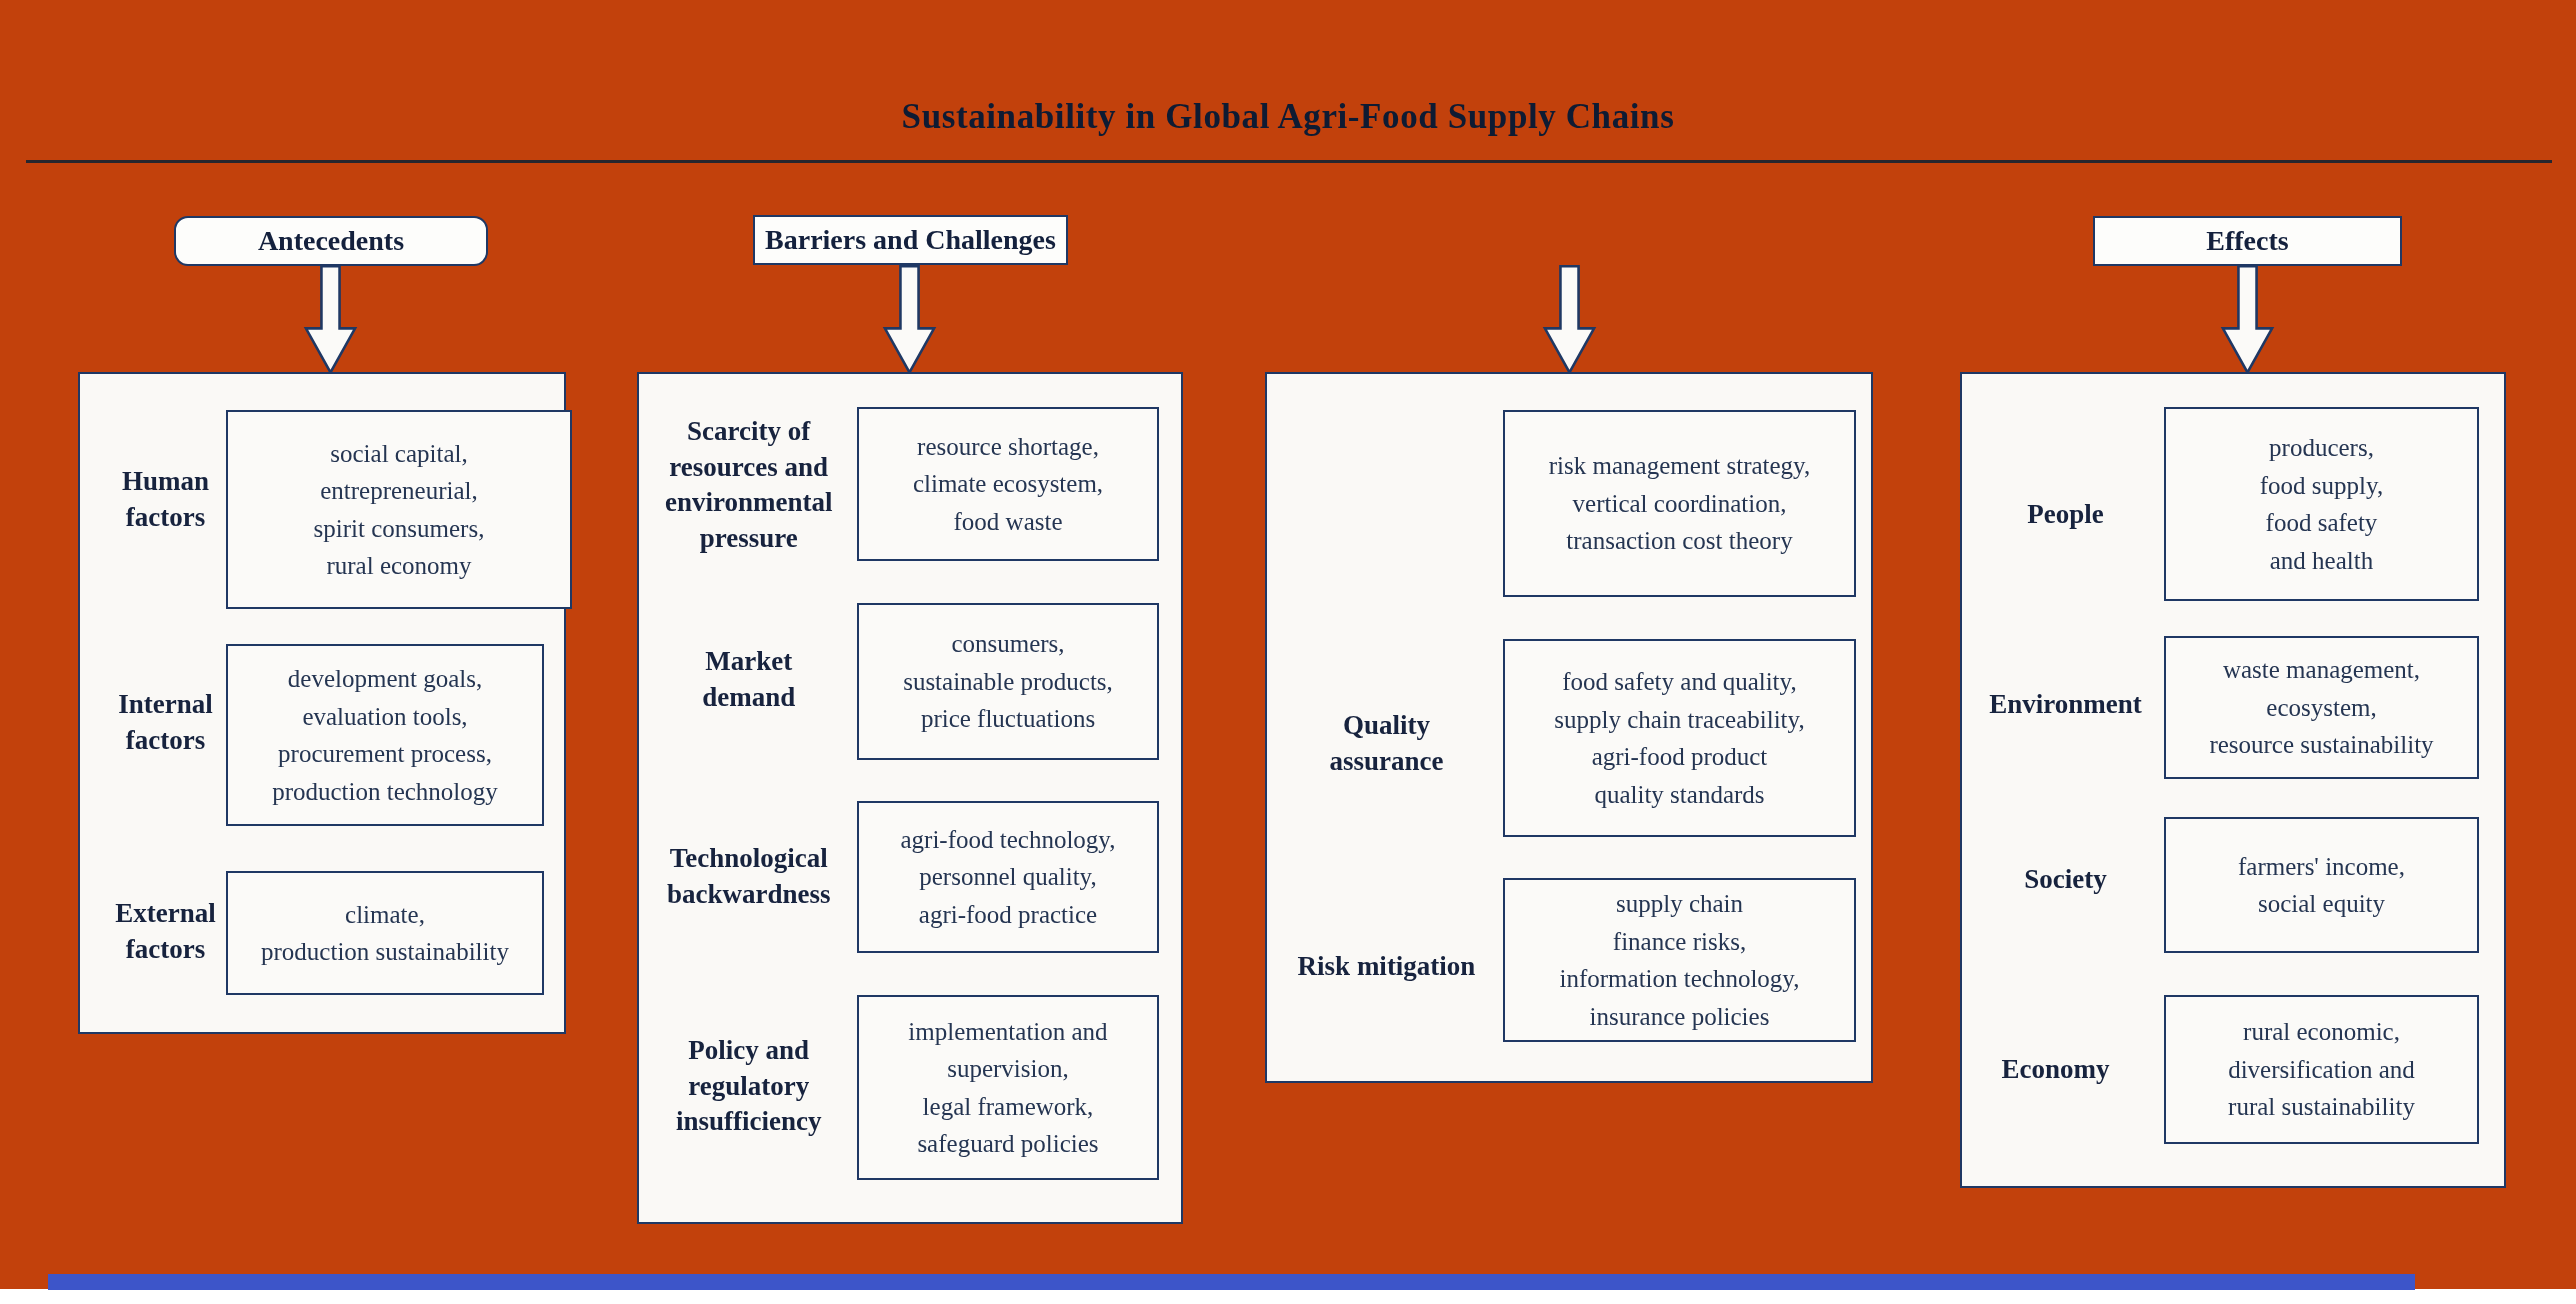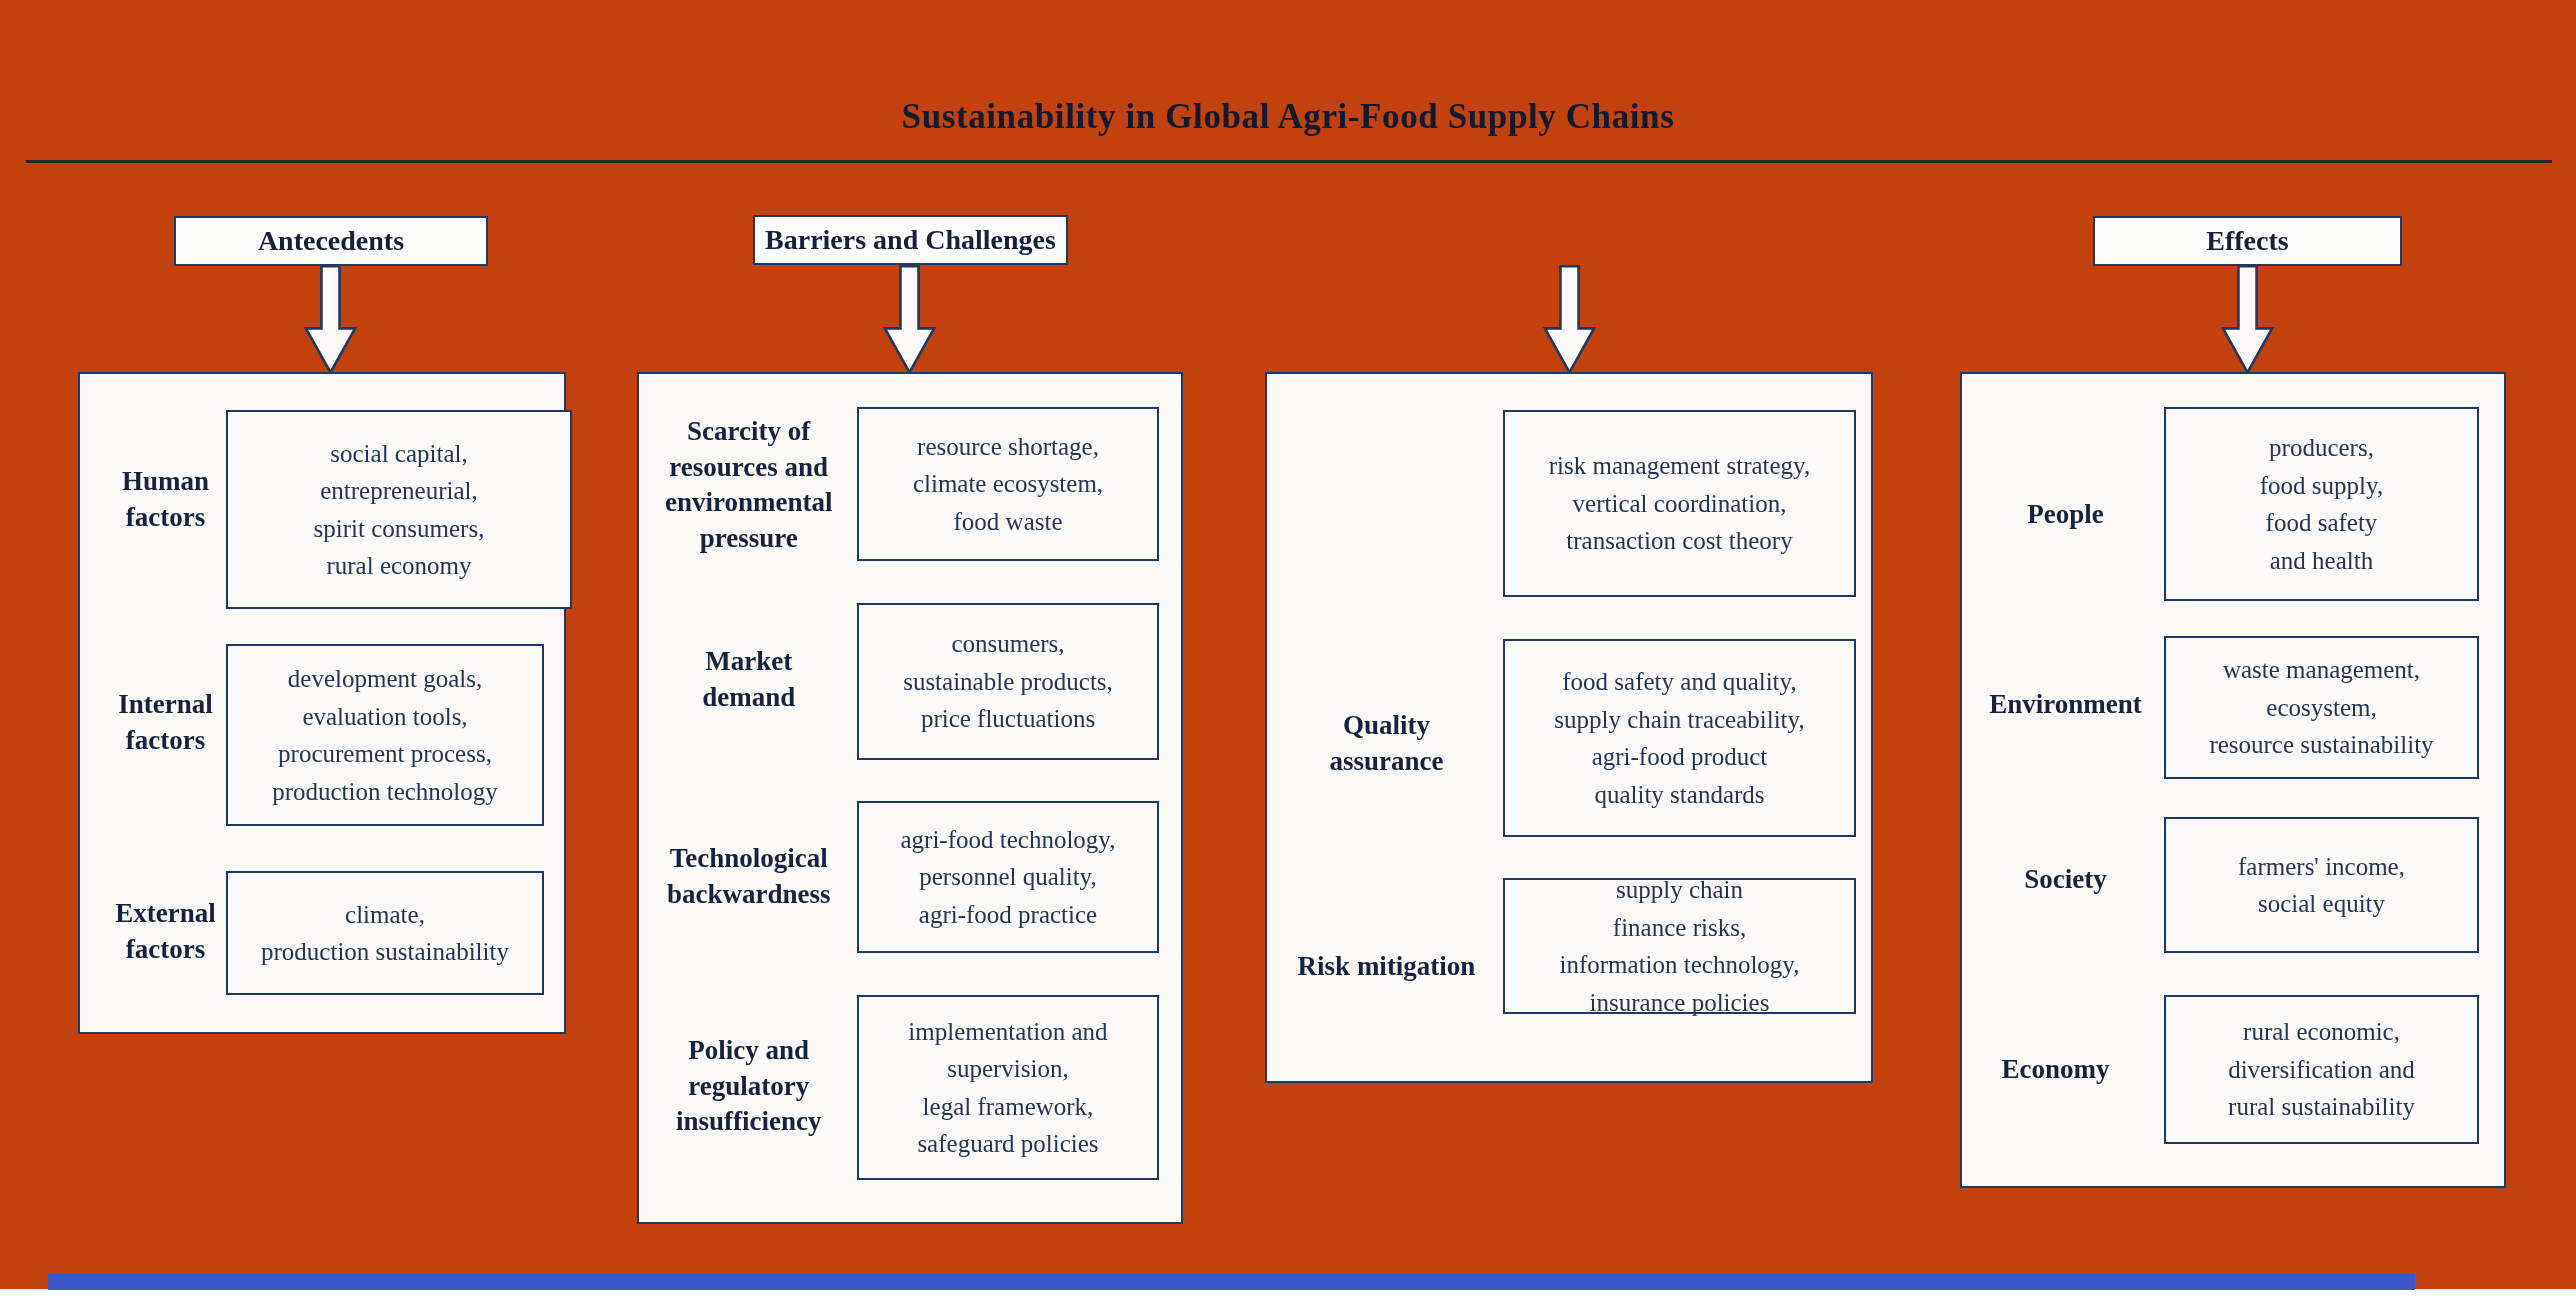--- a/index.html
+++ b/index.html
@@ -34,21 +34,21 @@
   .bottomwhite{position:absolute;left:0;top:1289px;width:100%;height:15.5px;background:#ffffff;}
 </style>
 </head>
 <body>
 
 <div class="canvas">
 
   <div class="title">Sustainability in Global Agri-Food Supply Chains</div>
   <div class="divider"></div>
 
-  <div class="hdr" style="left:174px;top:216px;width:314px;">Antecedents</div>
+  <div class="hdr" style="left:174px;top:216px;width:314px;border-radius:14px;">Antecedents</div>
   <div class="hdr" style="left:753px;top:215px;width:315px;">Barriers and Challenges</div>
   <div class="hdr" style="left:2093px;top:216px;width:309px;">Effects</div>
 
   <svg class="arrow" style="left:298px;top:265px;" viewBox="0 0 100 170">
     <polygon points="36,2 64,2 64,98 88,98 50,166 12,98 36,98" fill="#fbfaf8" stroke="#1f3864" stroke-width="4"></polygon>
   </svg>
   <svg class="arrow" style="left:877px;top:265px;" viewBox="0 0 100 170">
     <polygon points="36,2 64,2 64,98 88,98 50,166 12,98 36,98" fill="#fbfaf8" stroke="#1f3864" stroke-width="4"></polygon>
   </svg>
   <svg class="arrow" style="left:1537px;top:265px;" viewBox="0 0 100 170">
@@ -115,21 +115,21 @@
 transaction cost theory</div>
 
     <div class="rowlabel" style="left:13px;top:334px;width:213px;">Quality
 assurance</div>
     <div class="ibox" style="left:236px;top:265px;width:353px;height:198px;">food safety and quality,
 supply chain traceability,
 agri-food product
 quality standards</div>
 
     <div class="rowlabel" style="left:13px;top:575px;width:213px;">Risk mitigation</div>
-    <div class="ibox" style="left:236px;top:504px;width:353px;height:136px;">supply chain
+    <div class="ibox" style="left:236px;top:504px;width:353px;height:164px;">supply chain
 finance risks,
 information technology,
 insurance policies</div>
   </div>
 
   <div class="container" style="left:1960px;top:372px;width:546px;height:816px;">
     <div class="rowlabel" style="left:13px;top:123px;width:181px;">People</div>
     <div class="ibox" style="left:202px;top:33px;width:315px;height:194px;">producers,
 food supply,
 food safety

